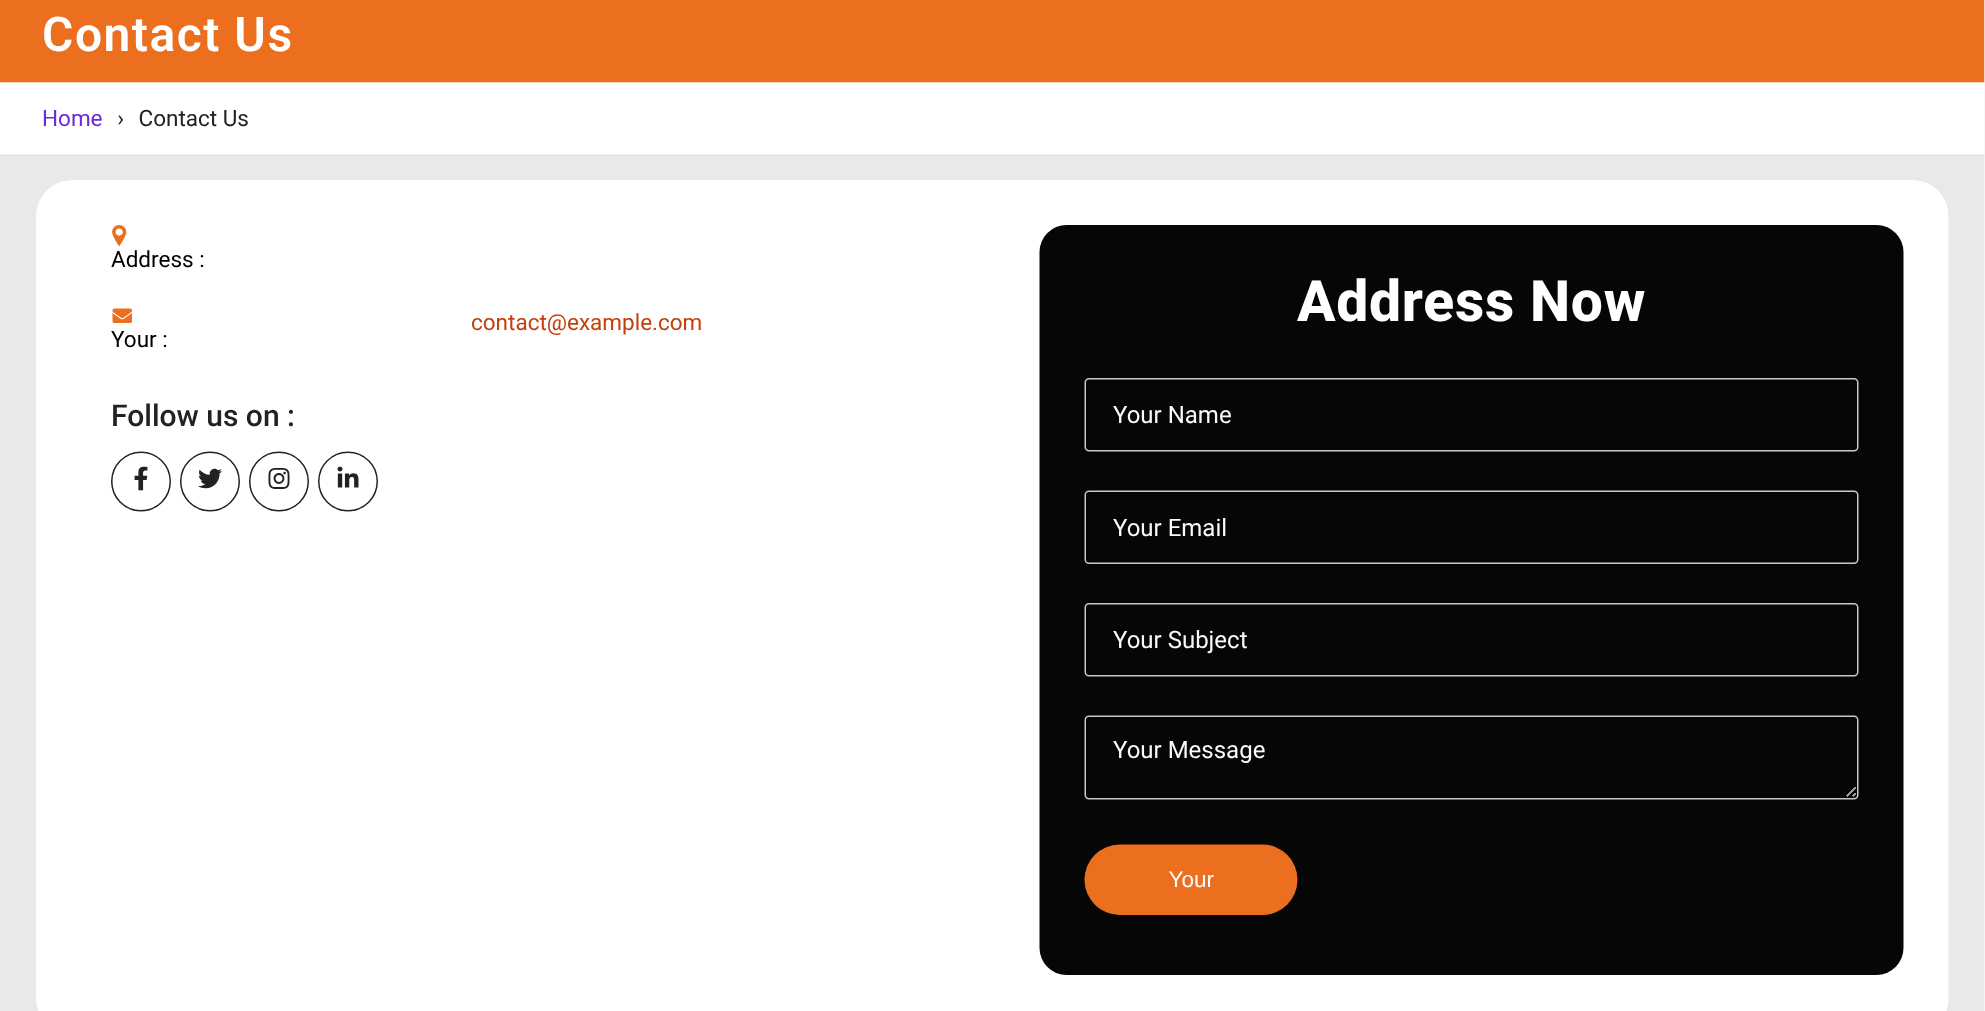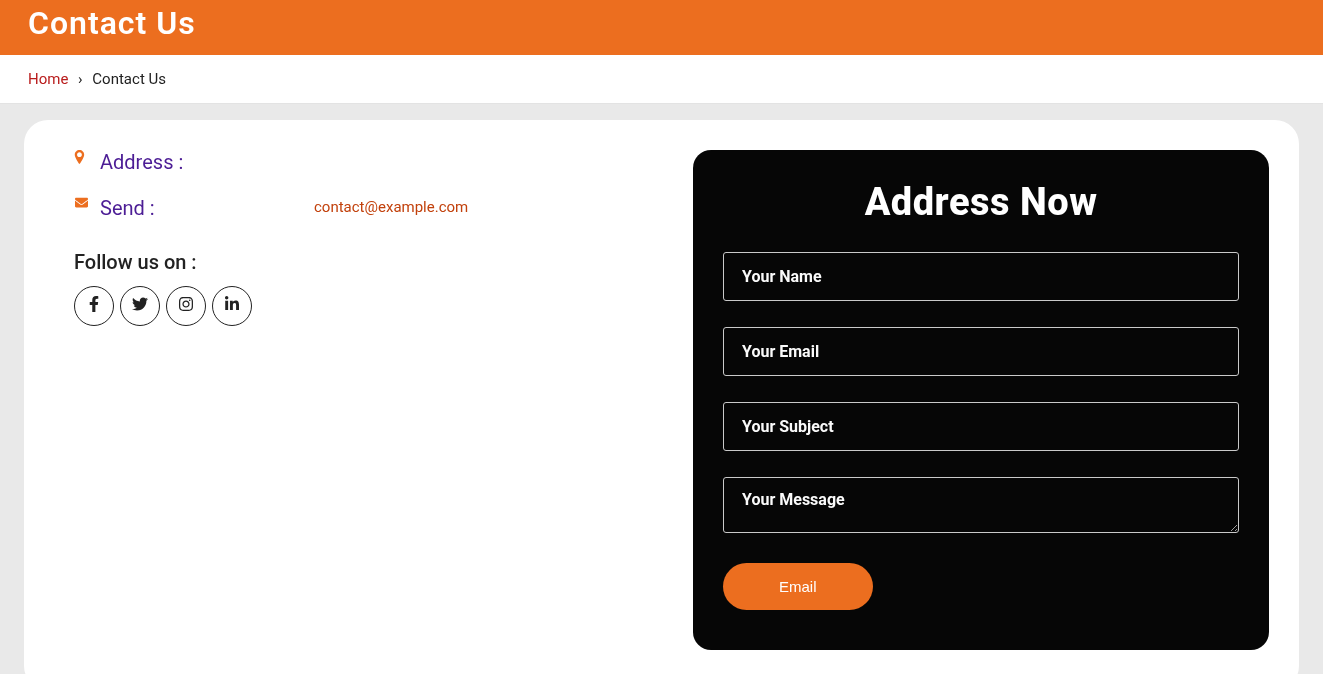--- a/index.html
+++ b/index.html
@@ -23,21 +23,21 @@
     margin-top: 4px;
   }
   .breadcrumb-bar {
     background: #fff;
     border-bottom: 1px solid #e3e3e3;
     padding: 15px 28px;
     font-size: 15px;
     color: #222;
   }
   .breadcrumb-bar a {
-    color: #b91c1c;
+    color: #6d28d9;
     text-decoration: none;
   }
   .breadcrumb-bar .sep {
     margin: 0 6px;
     color: #222;
   }
   .page-wrap {
     padding: 16px 24px 30px 24px;
   }
   .card {
@@ -52,22 +52,23 @@
     padding: 0 20px;
   }
   .info-row {
     display: flex;
     margin-bottom: 22px;
   }
   .info-label {
     width: 240px;
     display: flex;
     align-items: flex-start;
-    color: #4c1d95;
-    font-size: 20px;
+    color: #000000;
+    font-size: 15px;
+    flex-direction: column;
   }
   .info-label .icon {
     color: #ec6e1f;
     width: 26px;
     display: inline-flex;
     align-items: center;
     font-size: 15px;
   }
   .info-value {
     flex: 1;
@@ -124,21 +125,20 @@
     width: 100%;
     background: #060606;
     border: 1px solid #c9c9c9;
     color: #fff;
     font-size: 16px;
     padding: 14px 18px;
     margin-bottom: 26px;
     border-radius: 3px;
     outline: none;
     font-family: inherit;
-    font-weight: bold;
   }
   .form-field::placeholder {
     color: #fff;
     opacity: 0.98;
   }
   textarea.form-field {
     height: 56px;
     resize: vertical;
     padding-top: 12px;
   }
@@ -181,21 +181,21 @@
         </div>
       </div>
 
       <div class="info-row">
         <div class="info-label">
           <span class="icon">
             <svg viewBox="0 0 512 512" width="15" height="13">
                 <path fill="#ec6e1f" d="M502 190.8c4-3.1 10 .1 10 5.3V400c0 26.5-21.5 48-48 48H48c-26.5 0-48-21.5-48-48V196.1c0-5.2 6-8.4 10-5.3 22.4 17.4 52.1 39.5 154.1 113.6 21.1 15.4 56.7 47.8 91.9 47.6 35.4.3 71.7-32.8 91.9-47.6C449.9 230.4 479.6 208.2 502 190.8zM256 320c23 .4 56.6-29.2 73.4-41.4 132.7-96.3 142.8-104.7 173.4-128.7 5.8-4.5 9.2-11.5 9.2-18.9v-19c0-26.5-21.5-48-48-48H48C21.5 64 0 85.5 0 112v19c0 7.4 3.4 14.3 9.2 18.9 30.6 23.9 40.7 32.4 173.4 128.7C199.4 290.8 233 320.4 256 320z"></path>
               </svg>
           </span>
-          <span>Send :</span>
+          <span>Your :</span>
         </div>
         <div class="info-value">
           <a href="#">contact@example.com</a>
         </div>
       </div>
 
 
       <div class="follow-heading">Follow us on :</div>
 
       <div class="socials">
@@ -230,17 +230,17 @@
       </div>
 
     </div>
 
     <div class="form-card">
       <div class="form-title">Address Now</div>
       <input type="text" class="form-field" placeholder="Your Name" style="">
       <input type="text" class="form-field" placeholder="Your Email" style="">
       <input type="text" class="form-field" placeholder="Your Subject" style="">
       <textarea class="form-field" placeholder="Your Message" style=""></textarea>
-      <button class="send-btn">Email</button>
+      <button class="send-btn">Your</button>
     </div>
 
   </div>
 </div>
 
 </body></html>

